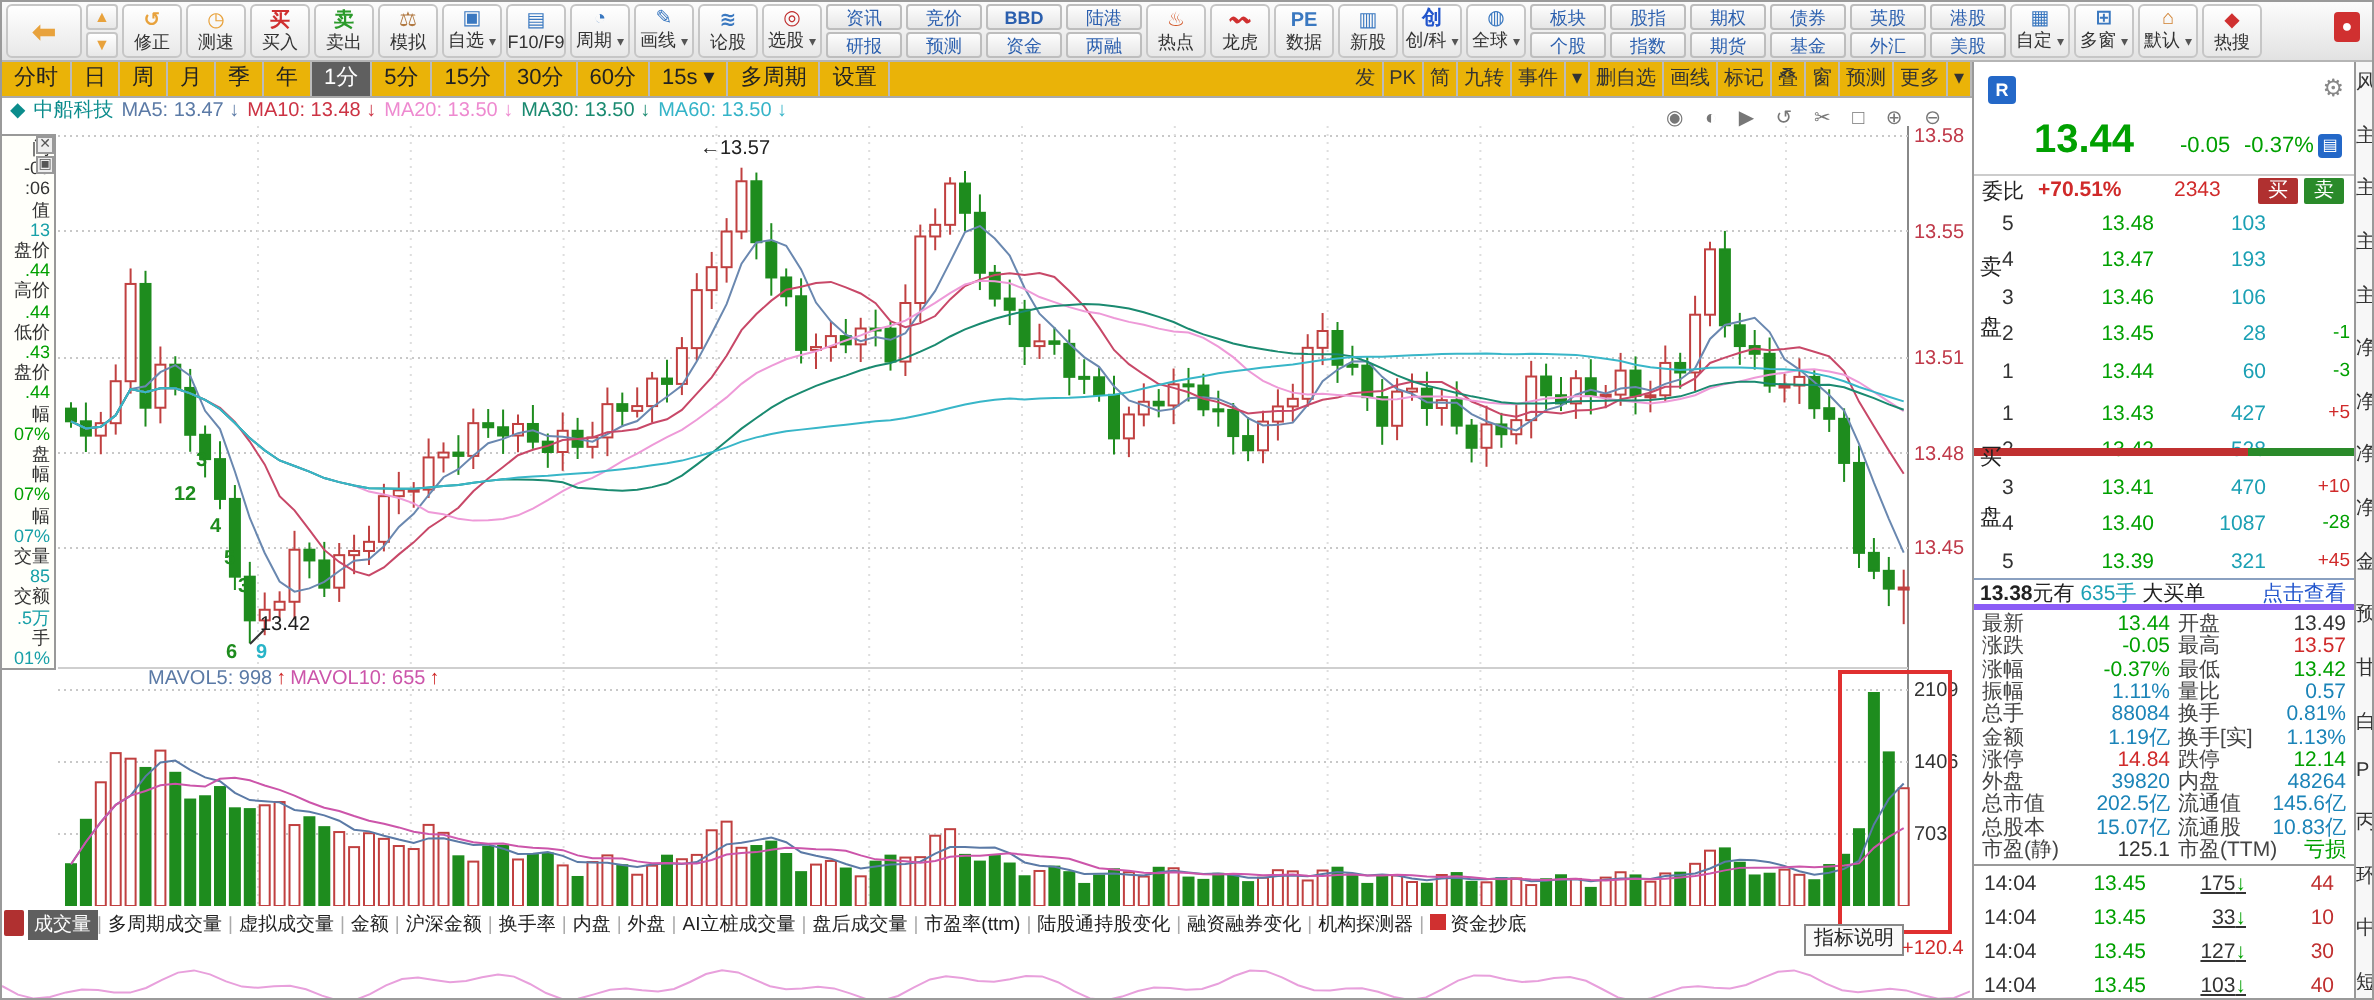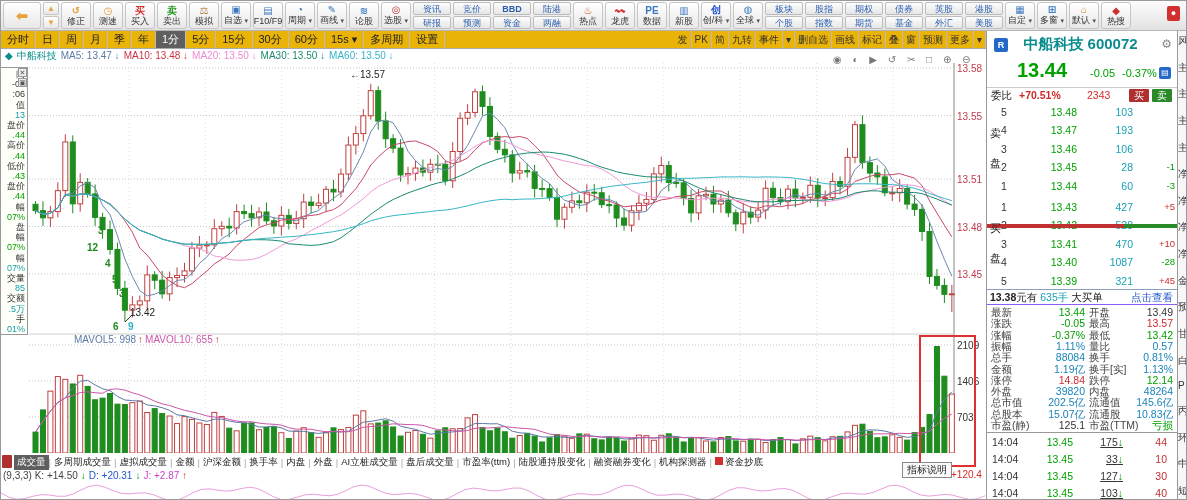--- a/index.html
+++ b/index.html
@@ -119,21 +119,21 @@
   .ladder-row { position:absolute; left:12px; width:177px; height:18px; line-height:18px; }
   .ladder-row .num { position:absolute; left:2px; color:#333; }
   .ladder-row .price { position:absolute; left:20px; width:58px; text-align:right; color:#00a000; }
   .ladder-row .vol { position:absolute; left:82px; width:52px; text-align:right; color:#1ba0b4; }
   .ladder-row .delta { position:absolute; left:138px; width:38px; text-align:right; font-size:9.5px; }
   .side-char { position:absolute; left:3px; color:#222; font-size:11px; }
   #ladder-divider { position:absolute; left:0; top:193px; width:100%; height:4px; }
   #ladder-divider .red { position:absolute; left:0; top:0; height:4px; width:72%; background:#c03030; }
   #ladder-divider .green { position:absolute; right:0; top:0; height:4px; width:28%; background:#2a8a2a; }
   #big-order { position:absolute; left:0; top:258px; width:100%; height:16px; line-height:15px;
-               border-top:1px solid #8aa0c0; border-bottom:1px solid #8b5cf6; white-space:nowrap; }
+               border-top:1px solid #8aa0c0; border-bottom:3px solid #8b5cf6; white-space:nowrap; }
   #big-order .p1 { font-weight:bold; color:#222; margin-left:3px; }
   #big-order .p2 { color:#222; }
   #big-order .p3 { color:#1ba0b4; }
   #big-order .p4 { color:#222; }
   #big-order .link { position:absolute; right:4px; color:#2255cc; }
   #detail-grid { position:absolute; left:0; top:276px; width:100%; }
   .dg-row { position:absolute; left:0; width:100%; height:11.3px; line-height:11.3px; font-size:10.5px; }
   .dg-row .l1 { position:absolute; left:4px; color:#444; }
   .dg-row .v1 { position:absolute; left:40px; width:58px; text-align:right; }
   .dg-row .l2 { position:absolute; left:102px; color:#444; }
@@ -819,29 +819,27 @@
       <span class="btab">市盈率(ttm)</span>
       <span class="bsep">|</span>
       <span class="btab">陆股通持股变化</span>
       <span class="bsep">|</span>
       <span class="btab">融资融券变化</span>
       <span class="bsep">|</span>
       <span class="btab">机构探测器</span>
       <span class="bsep">|</span>
       <span class="btab"><span class="redicon"></span>资金抄底</span>
     </div>
-  <div id="kdj-row"><span style="color: rgb(68, 68, 68);">(9,3,3) K: +14.50</span><span style="color: rgb(0, 160, 0);">↓</span><span style="color: rgb(34, 85, 204);">D: +20.31</span><span style="color: rgb(0, 160, 0);">↓</span><span style="color: rgb(204, 68, 204);">J: +2.87</span><span style="color: rgb(208, 42, 42);">↑</span></div>
   <svg id="kdj-svg" width="985" height="17">
       <polyline points="0,9.0 8,13.3 16,15.3 24,14.5 32,12.2 40,10.7 48,11.0 56,12.2 64,12.3 72,10.0 80,5.9 88,2.3 96,1.2 104,3.2 112,6.7 120,9.3 128,9.9 136,9.1 144,8.9 152,10.6 160,13.8 168,16.3 176,16.2 184,13.1 192,8.7 200,5.5 208,4.8 216,6.0 224,7.1 232,6.5 240,4.6 248,3.2 256,4.3 264,8.0 272,12.5 280,15.5 288,15.4 296,13.2 304,10.9 312,10.2 320,11.1 328,11.8 336,10.5 344,7.0 352,3.0 360,1.1 368,2.2 376,5.7 384,9.1 392,10.6 400,10.2 408,9.4 416,10.2 424,12.7 432,15.5 440,16.3 448,14.0 456,9.7 464,5.7 472,4.1 480,5.0 488,6.5 496,6.9 504,5.6 512,4.0 520,4.2 528,7.1 536,11.6 544,15.2 552,16.1 560,14.3 568,11.5 576,9.8 584,10.0 592,10.9 600,10.5 608,7.9 616,4.0 624,1.3 632,1.6 640,4.7 648,8.6 656,11.1 664,11.2 672,10.3 680,10.1 688,11.9 696,14.5 704,16.0 712,14.7 720,10.7 728,6.3 736,3.7 744,3.9 752,5.7 760,7.0 768,6.5 776,5.0 784,4.5 792,6.4 800,10.5 808,14.7 816,16.5 824,15.3 832,12.3 840,9.8 848,9.1 856,9.9 864,10.2 872,8.5 880,5.1 888,1.9 896,1.2 904,3.6 912,7.8 920,11.1 928,12.1 936,11.3 944,10.4 952,11.2 960,13.5 968,15.4 976,15.0 984,11.7 " fill="none" stroke="#e8a0dc" stroke-width="1"></polyline>
     </svg>
 
   <div id="quote-panel">
     <div id="qp-header">
       <div id="r-badge">R</div>
-      <div id="qp-title">中船科技 600072</div>
       <div id="gear">⚙</div>
     </div>
     <div id="qp-price-row">
       <div id="qp-last">13.44</div>
       <div id="qp-chg">-0.05</div>
       <div id="qp-chgpct">-0.37%</div>
       <div id="qp-badge">▤</div>
     </div>
     <div id="qp-weibi">
       <span id="weibi-label">委比</span>

